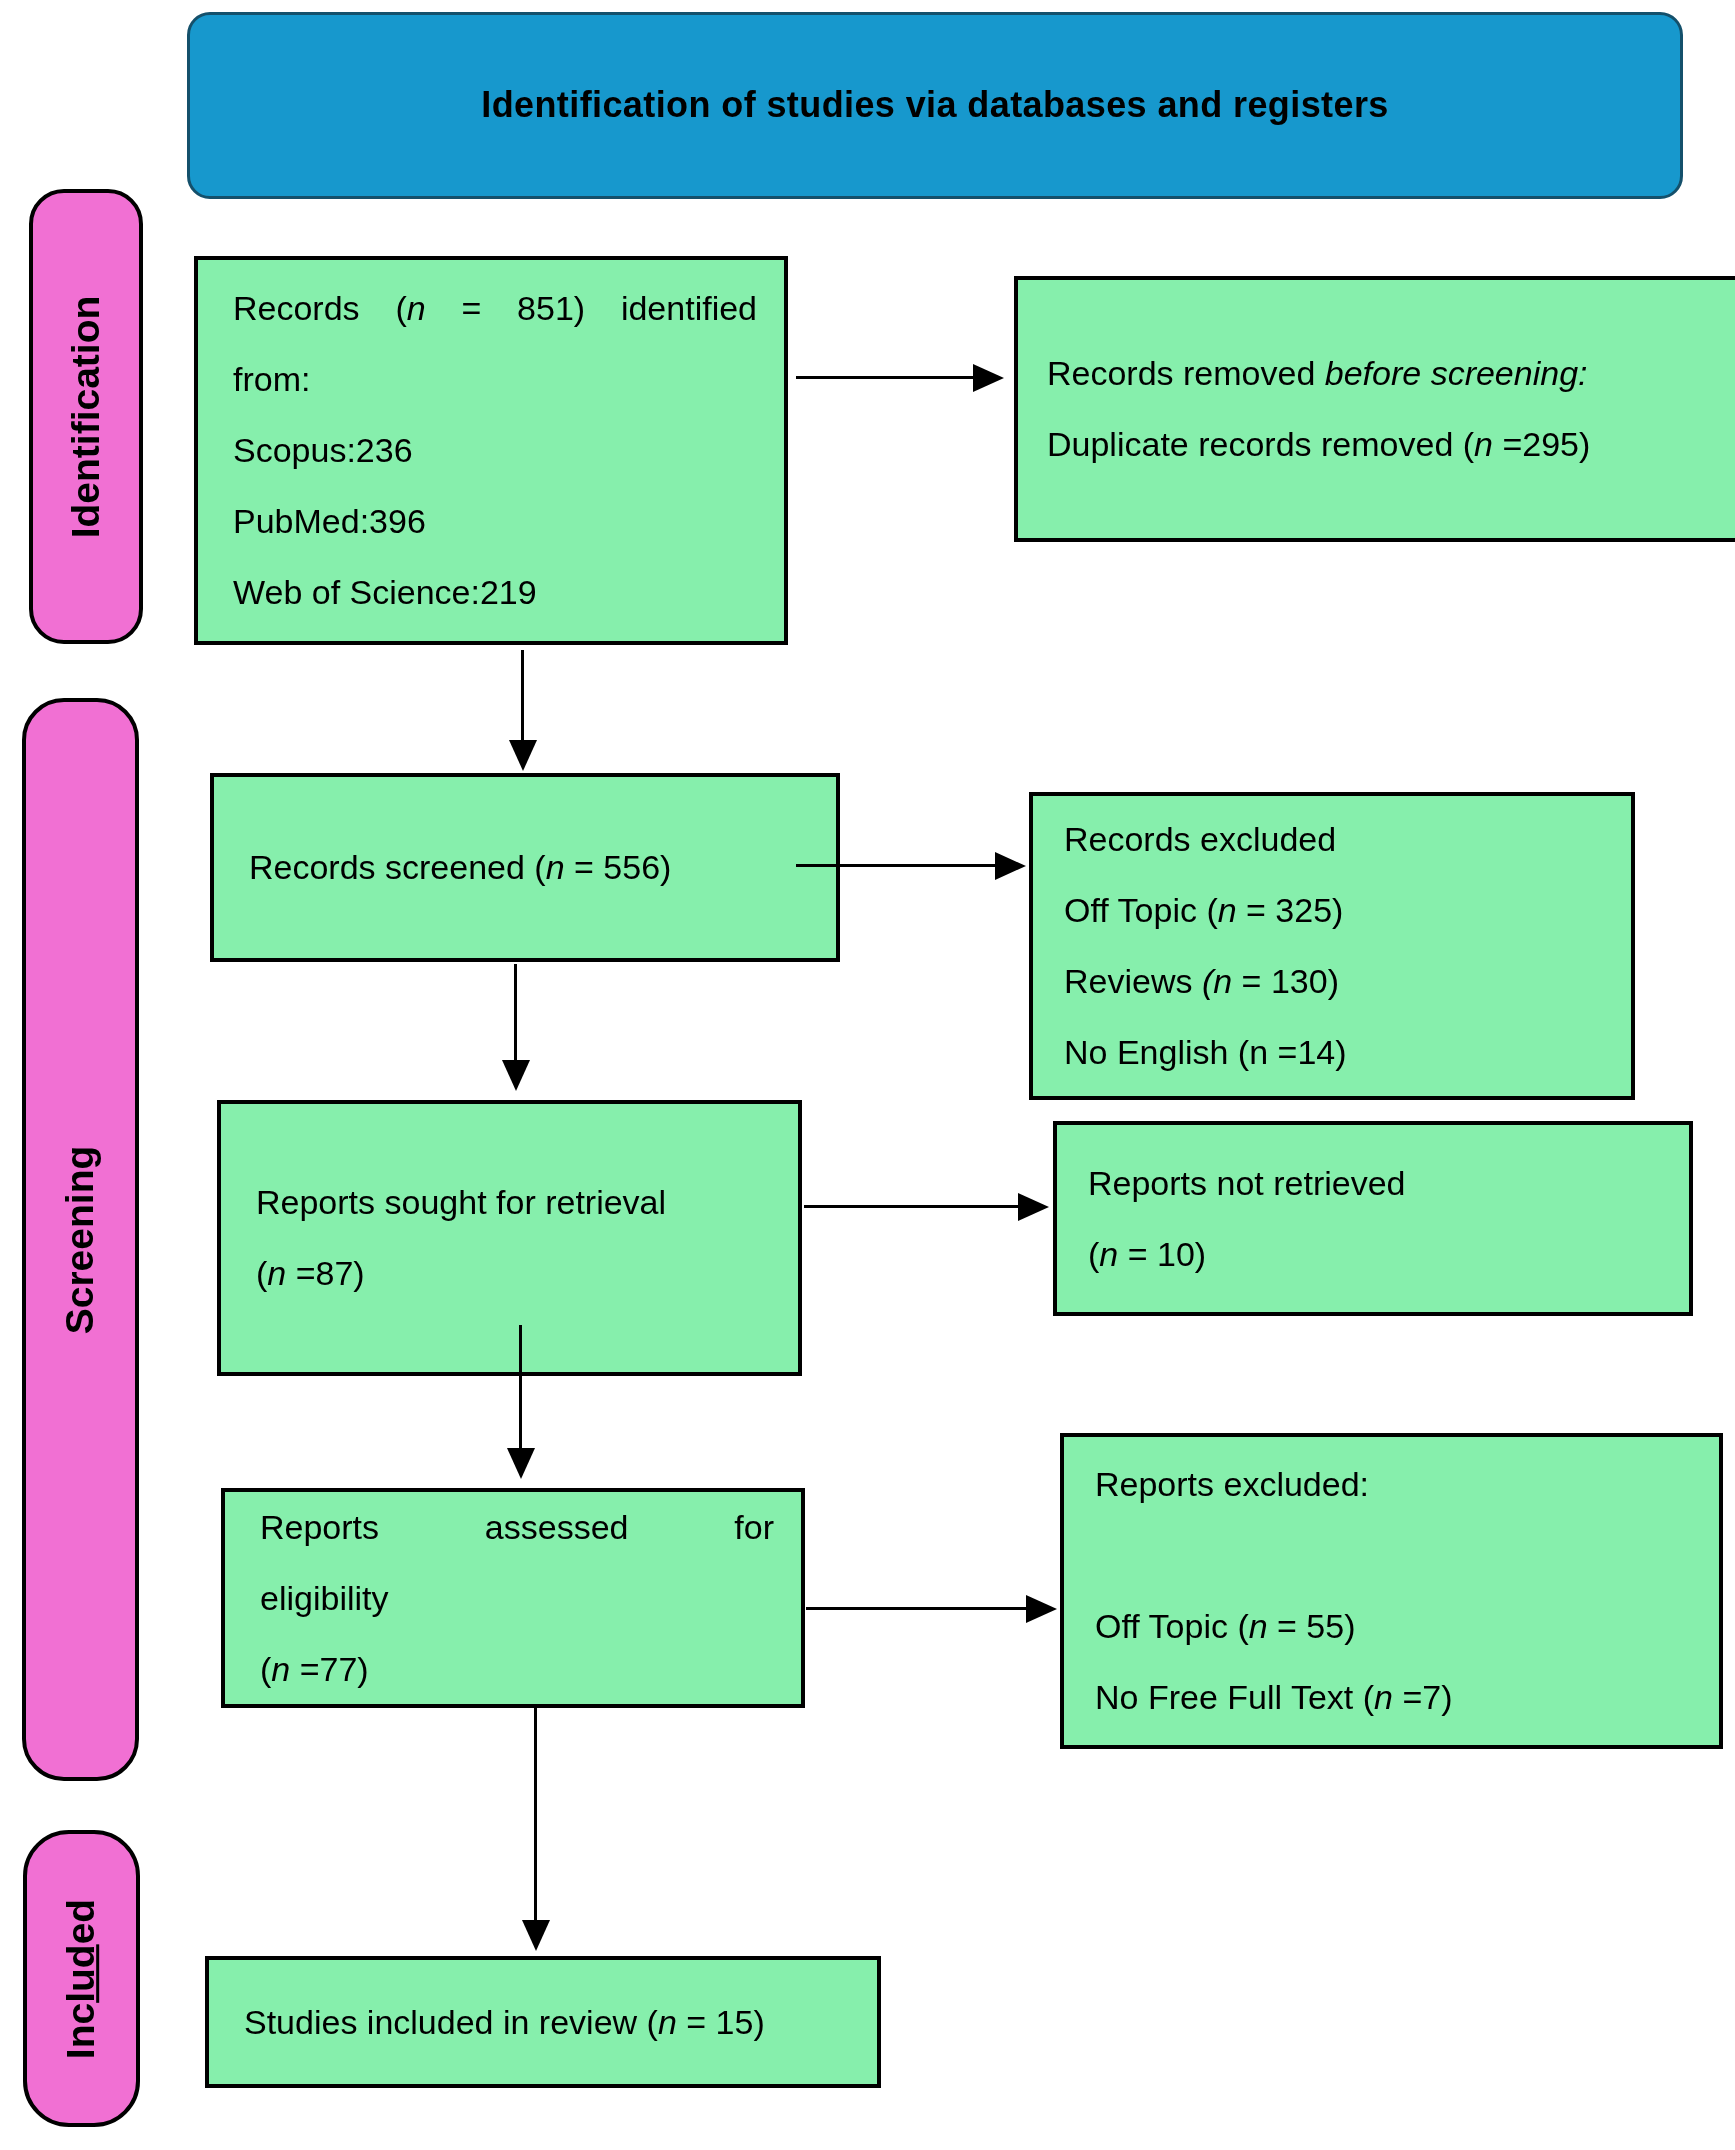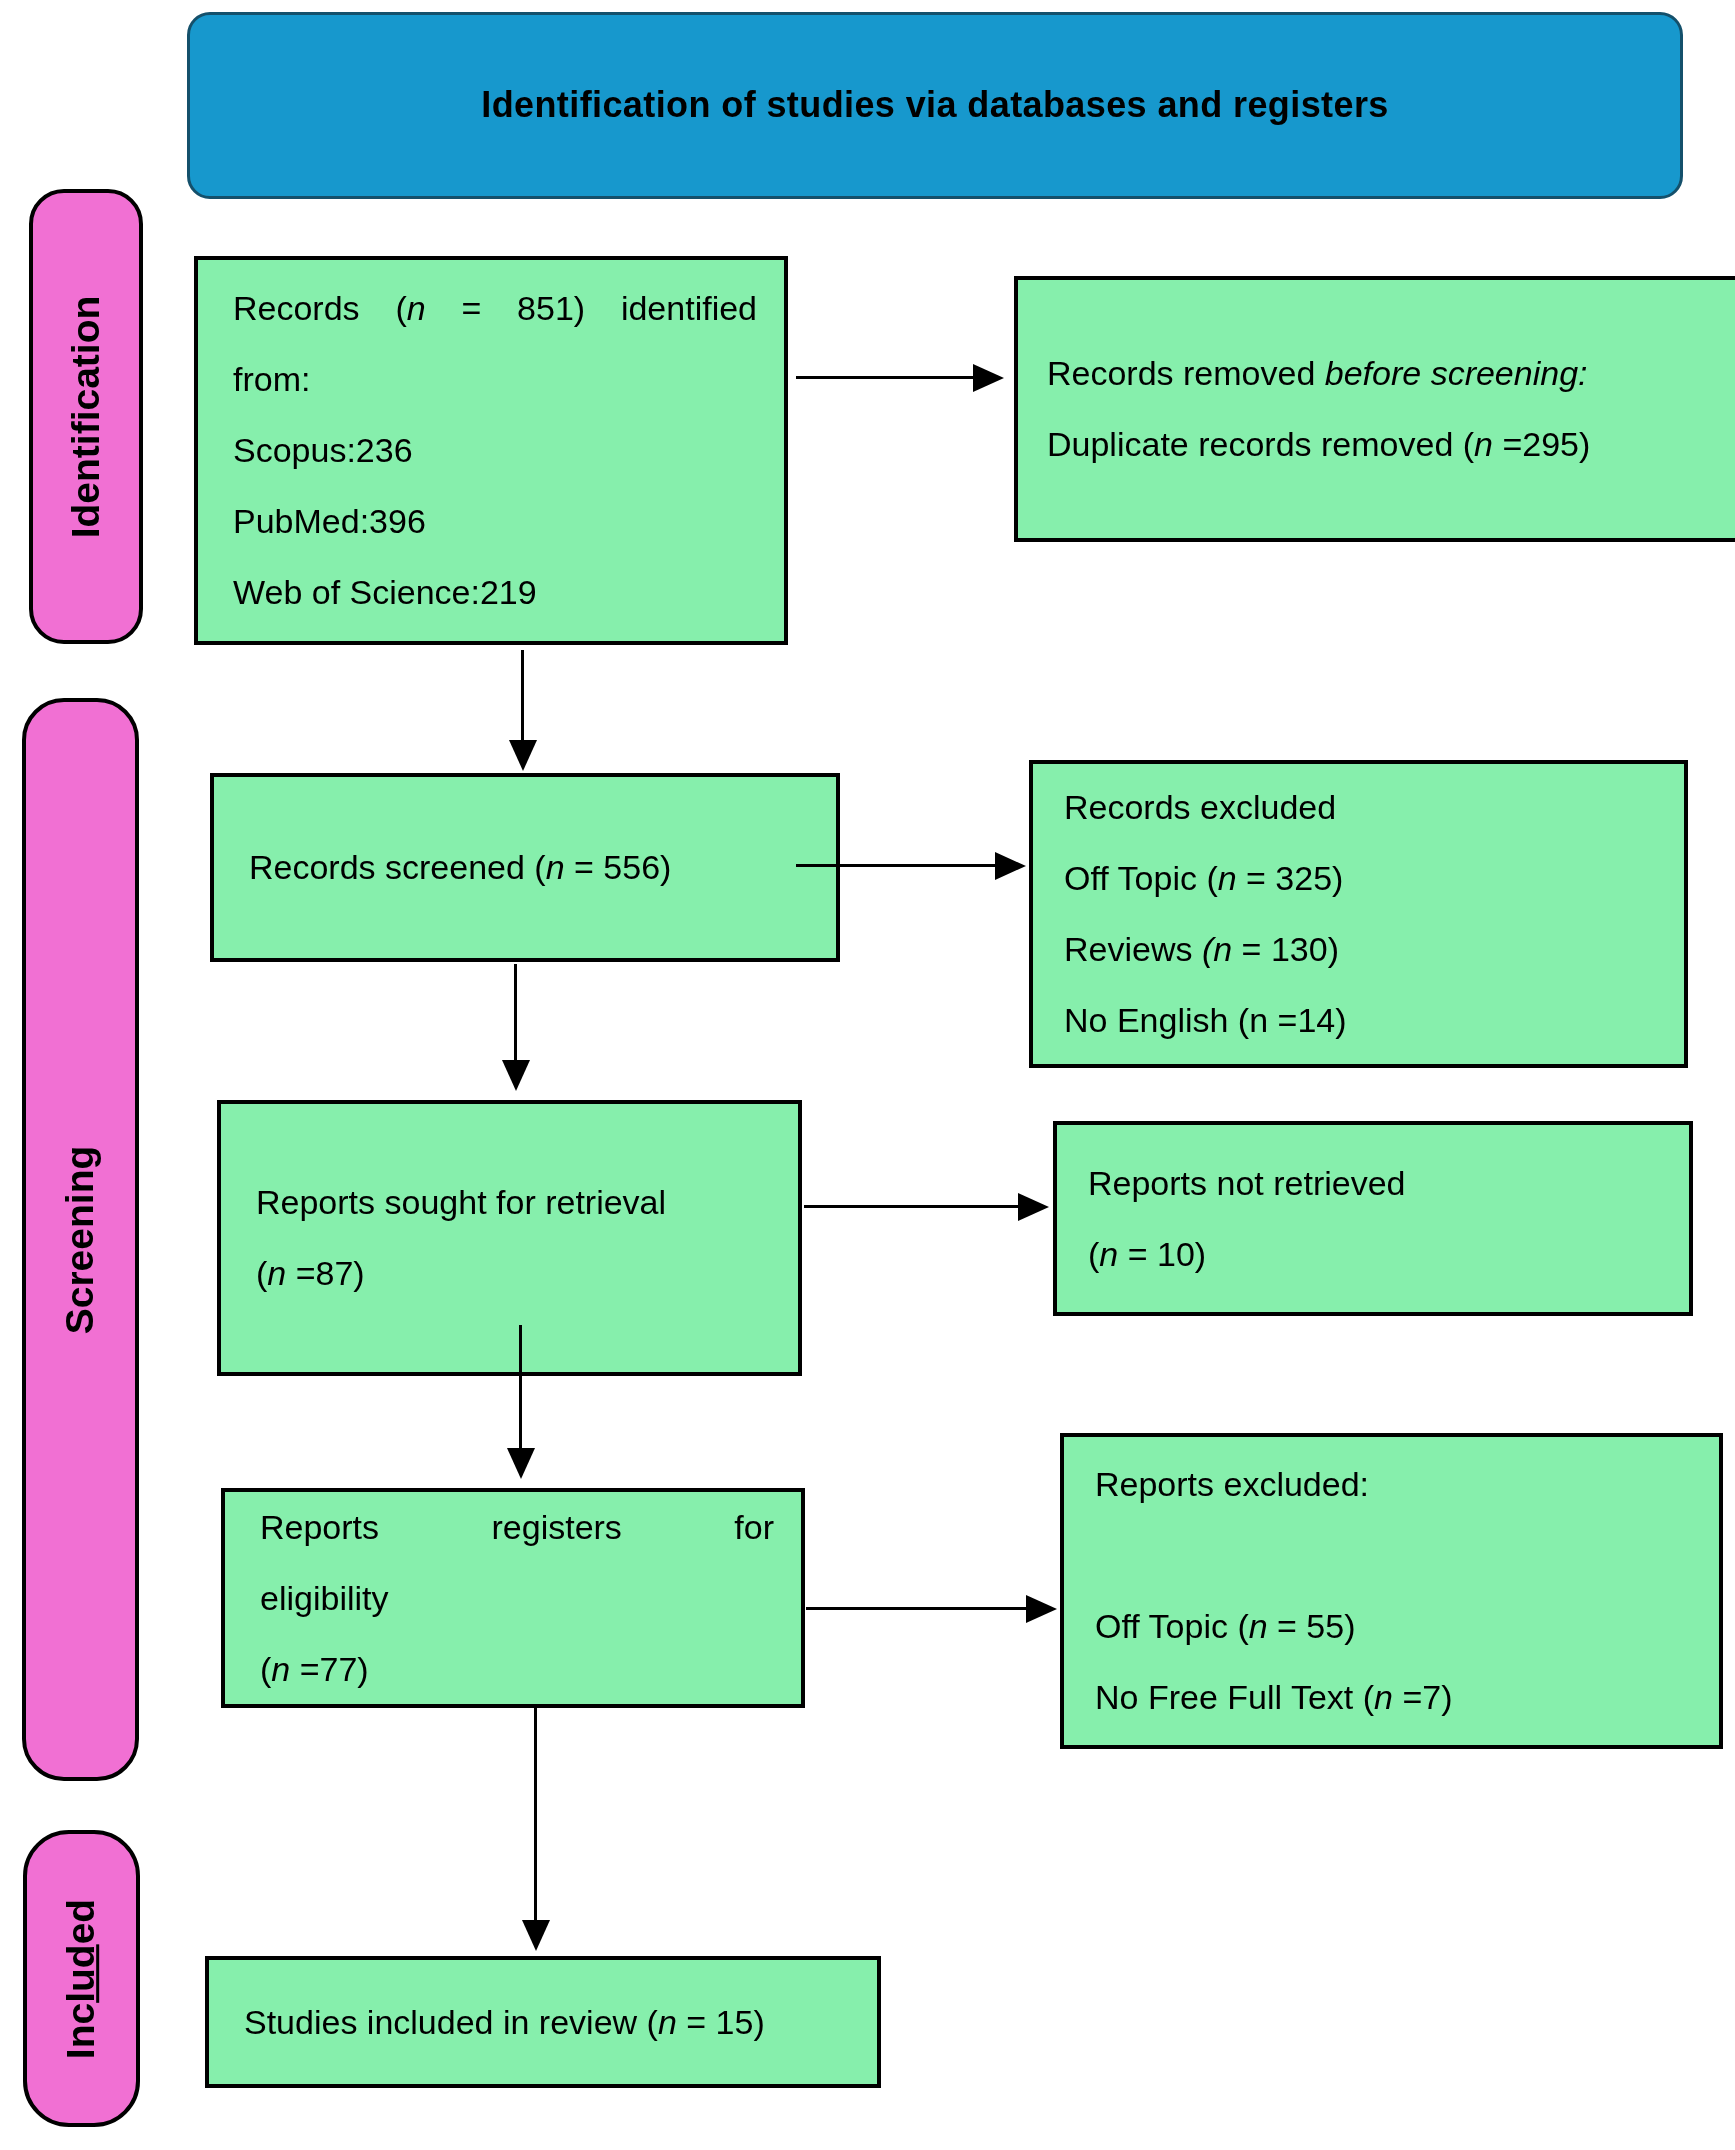--- a/index.html
+++ b/index.html
@@ -101,21 +101,21 @@
       <div class="bline">Duplicate records removed (<i>n</i> =295)</div>
     </div>
   </div>
 
   <div class="box" style="left:210px;top:773px;width:630px;height:189px;">
     <div class="box-inner">
       <div class="bline">Records screened (<i>n</i> = 556)</div>
     </div>
   </div>
 
-  <div class="box" style="left:1029px;top:760px;width:659px;height:308px;">
+  <div class="box" style="left:1029px;top:792px;width:606px;height:308px;">
     <div class="box-inner" style="padding-left:31px;">
       <div class="bline">Records excluded</div>
       <div class="bline">Off Topic (<i>n</i> = 325)</div>
       <div class="bline">Reviews <i>(n</i> = 130)</div>
       <div class="bline">No English (n =14)</div>
     </div>
   </div>
 
   <div class="box" style="left:217px;top:1100px;width:585px;height:276px;">
     <div class="box-inner">
@@ -126,21 +126,21 @@
 
   <div class="box" style="left:1053px;top:1121px;width:640px;height:195px;">
     <div class="box-inner" style="padding-left:31px;">
       <div class="bline">Reports not retrieved</div>
       <div class="bline">(<i>n</i> = 10)</div>
     </div>
   </div>
 
   <div class="box" style="left:221px;top:1488px;width:584px;height:220px;">
     <div class="box-inner">
-      <div class="bline justify">Reports registers for</div>
+      <div class="bline justify">Reports assessed for</div>
       <div class="bline">eligibility</div>
       <div class="bline">(<i>n</i> =77)</div>
     </div>
   </div>
 
   <div class="box" style="left:1060px;top:1433px;width:663px;height:316px;">
     <div class="box-inner" style="padding-left:31px;">
       <div class="bline">Reports excluded:</div>
       <div class="bline">&nbsp;</div>
       <div class="bline">Off Topic (<i>n</i> = 55)</div>

